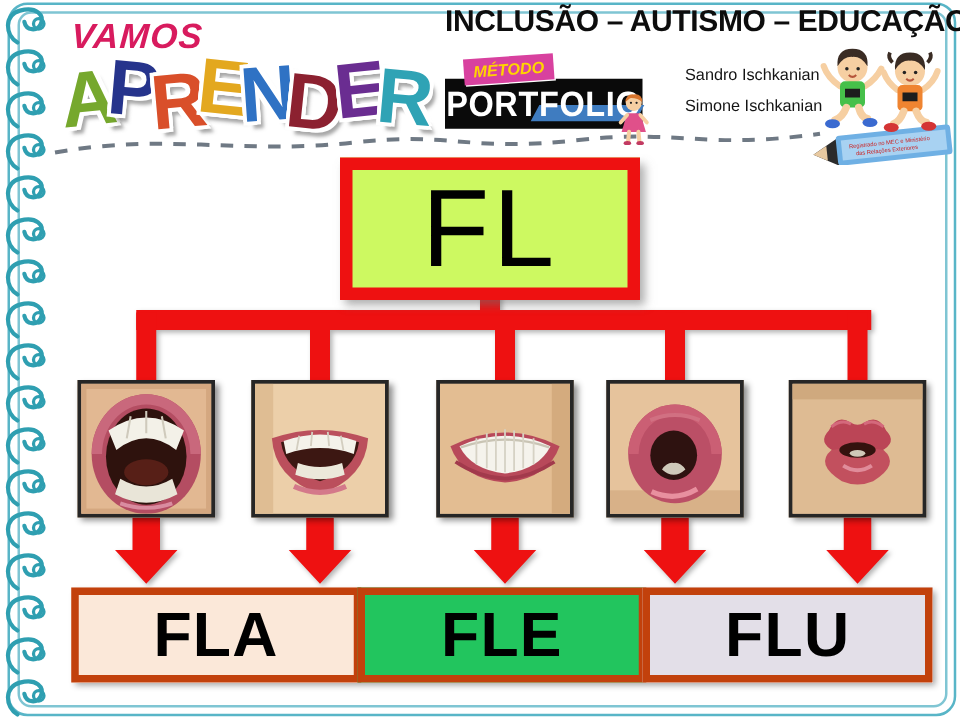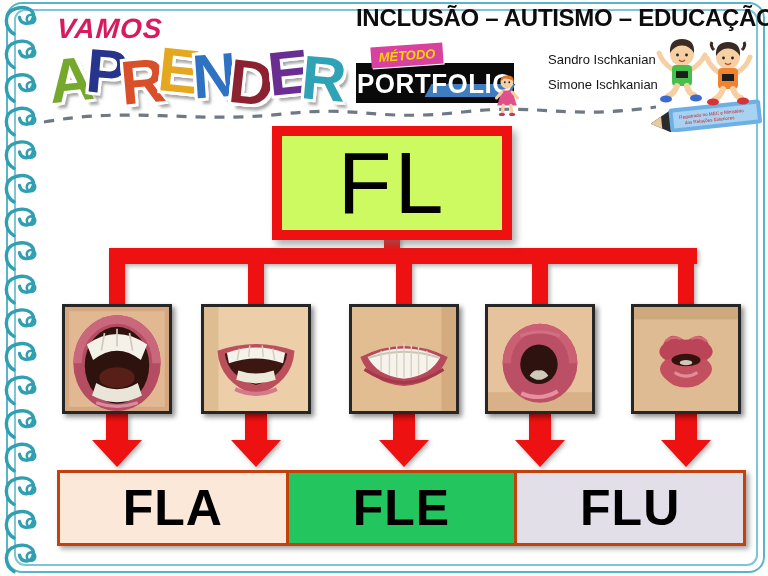--- a/index.html
+++ b/index.html
@@ -37,21 +37,21 @@
   .fl-box{position:absolute;left:272px;top:126px;width:240px;height:114px;border:10px solid #ee1111;
          background:#cdf961;box-sizing:border-box;display:flex;align-items:center;justify-content:center;
          z-index:2;box-shadow:4px 5px 7px rgba(110,110,110,.55);}
   .fl-label{font-size:88px;color:#000;letter-spacing:3px;}
   .mouth{position:absolute;top:304px;width:110px;height:110px;border:3px solid #262626;box-sizing:border-box;
          z-index:2;box-shadow:3px 3px 5px rgba(0,0,0,.45);background:#e6c39c;}
   .mouth svg{display:block;width:100%;height:100%;}
   .m1{left:62px;} .m2{left:201px;} .m3{left:349px;} .m4{left:485px;} .m5{left:631px;}
   .syll-row{position:absolute;left:57px;top:470px;width:689px;height:76px;display:flex;z-index:2;
          box-shadow:3px 3px 5px rgba(0,0,0,.35);}
-  .syll{flex:1;border:3px solid #c2410c;box-sizing:border-box;display:flex;align-items:center;justify-content:center;}
+  .syll{flex:1;border:6px solid #c2410c;box-sizing:border-box;display:flex;align-items:center;justify-content:center;}
   .syll + .syll{margin-left:-3px;}
   .syll-label{font-size:50px;font-weight:700;color:#000;letter-spacing:1px;}
   .glyph-i{font-family:"DejaVu Sans Mono",monospace;font-weight:700;}
 </style>
 </head>
 <body>
 
 <div class="canvas">
 
   <div class="pb-outer"></div>

